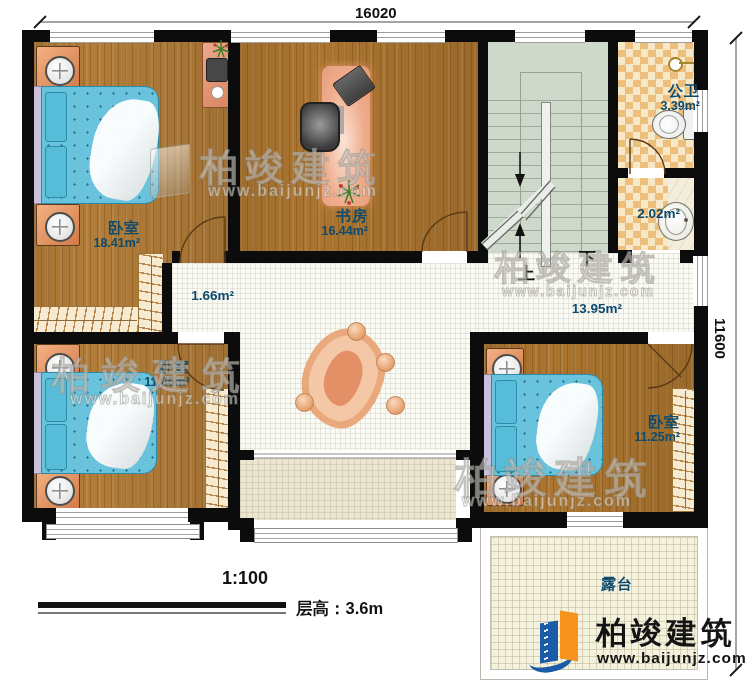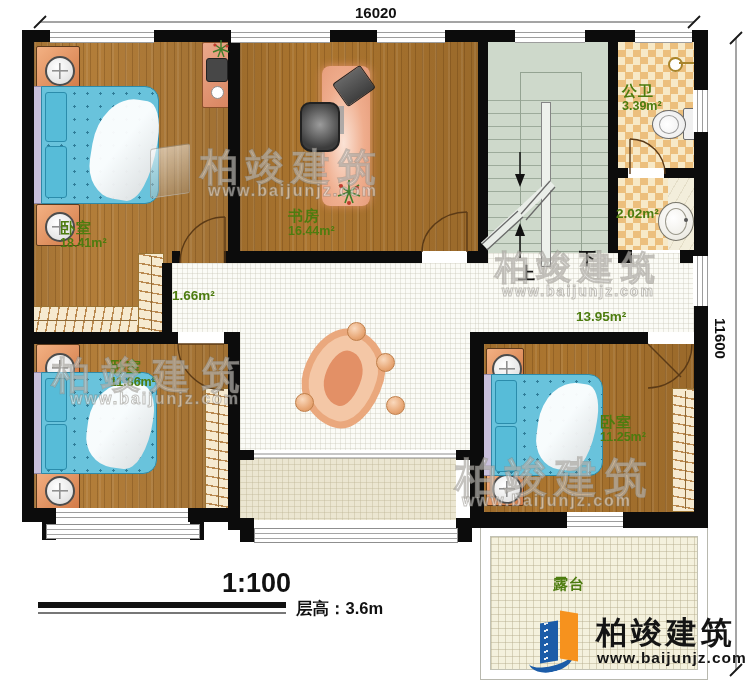--- a/index.html
+++ b/index.html
@@ -82,35 +82,35 @@
   .flight-box{border:1px solid #94a392;z-index:11;}
   .steps{background-image:repeating-linear-gradient(180deg, transparent 0 12px, #9dab9b 12px 13px);z-index:10;}
   .pouf{width:17px;height:17px;border-radius:50%;
      background:radial-gradient(circle at 38% 32%, #fad9bd, #e8a877 60%, #d68c55);
      border:1px solid #c07f4a;}
   .rug1{background:#eaa87d;border-radius:48% 52% 42% 58% / 55% 42% 58% 45%;transform:rotate(16deg);}
   .rug2{position:absolute;inset:7px;background:#f4c7a6;border-radius:inherit;}
   .rug3{position:absolute;inset:15px;background:#e39066;border-radius:inherit;}
   .rug4{position:absolute;inset:26px;background:radial-gradient(circle,#fbe3d2,#efb691);border-radius:inherit;}
   
-  .rlabel{z-index:30;text-align:left;color:#4d7c0f;line-height:1.15;}
+  .rlabel{z-index:30;text-align:right;color:#0c4a6e;line-height:1.15;}
   .rname{font-weight:bold;font-size:15px;letter-spacing:1px;}
   .rarea{font-weight:bold;font-size:12.5px;}
   .updown{z-index:30;font-weight:bold;font-size:17px;color:#111;}
   .dimtxt{z-index:60;font-weight:bold;font-size:15px;color:#111;}
   
   .wm{z-index:50;pointer-events:none;color:rgba(255,255,255,.5);
       -webkit-text-stroke:1px rgba(125,120,110,.45);font-weight:bold;white-space:nowrap;}
   .wm-cn{font-size:38px;letter-spacing:8px;}
   .wm-url{font-size:16px;letter-spacing:2px;}
   .wm-icon{background:linear-gradient(160deg, rgba(255,255,255,.55), rgba(160,155,145,.35));
       border:1px solid rgba(140,135,125,.4);transform:skewY(-8deg);border-radius:3px;}
   
   .t-main{z-index:60;font-weight:bold;font-size:33px;color:#111;letter-spacing:1px;}
-  .t-scale{z-index:60;font-weight:bold;font-size:27px;color:#111;}
+  .t-scale{z-index:60;font-weight:bold;font-size:18px;color:#111;}
   .t-rule1{z-index:60;background:#111;}
   .t-rule2{z-index:60;background:#777;}
   .t-info{z-index:60;font-weight:bold;color:#111;white-space:nowrap;}
   .logo-blue{background:#1b5ca8;}
   .logo-orange{background:#f6921e;}
   .logo-txt{z-index:60;font-weight:bold;font-size:31px;color:#141414;letter-spacing:4px;white-space:nowrap;}
   .logo-url{z-index:60;font-weight:bold;font-size:15.5px;color:#141414;letter-spacing:1px;white-space:nowrap;}
   svg.linework{z-index:40;pointer-events:none;}
 </style>
 </head>
@@ -299,21 +299,21 @@
   <div class="abs rlabel" style="left:622px;top:82px;width:78px;">
     <div class="rname">公卫</div>
     <div class="rarea">3.39m²</div>
   </div>
   <div class="abs rlabel" style="left:616px;top:206px;width:64px;">
     <div class="rarea" style="font-size:13.5px;">2.02m²</div>
   </div>
   <div class="abs rlabel" style="left:172px;top:288px;width:62px;">
     <div class="rarea" style="font-size:13.5px;">1.66m²</div>
   </div>
-  <div class="abs rlabel" style="left:576px;top:301px;width:66px;margin-top:8px;">
+  <div class="abs rlabel" style="left:556px;top:301px;width:66px;">
     <div class="rarea" style="font-size:13.5px;">13.95m²</div>
   </div>
   <div class="abs rlabel" style="left:110px;top:358px;width:80px;">
     <div class="rname">卧室</div>
     <div class="rarea">11.86m²</div>
   </div>
   <div class="abs rlabel" style="left:600px;top:413px;width:80px;">
     <div class="rname">卧室</div>
     <div class="rarea">11.25m²</div>
   </div>

